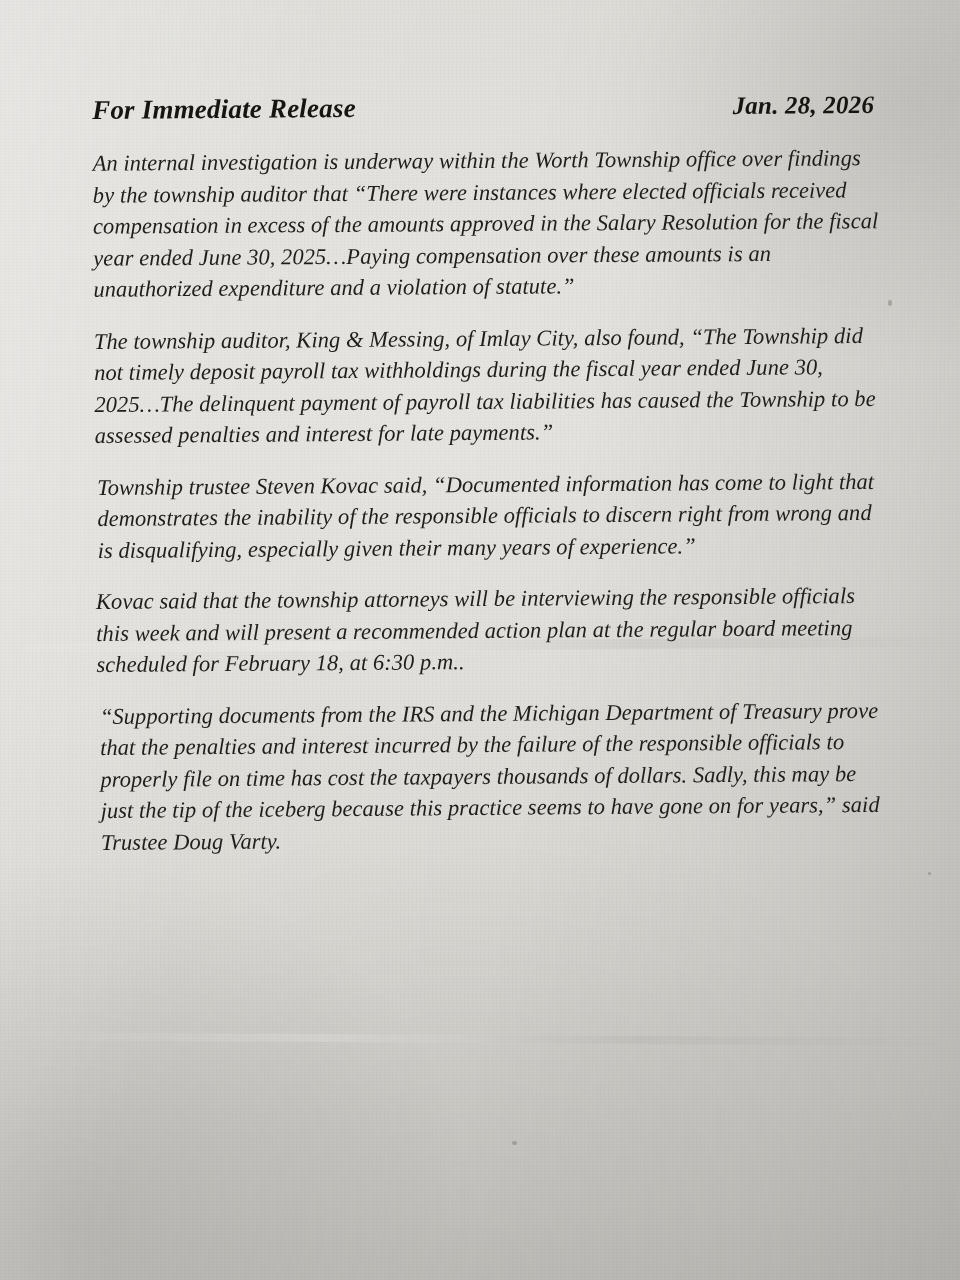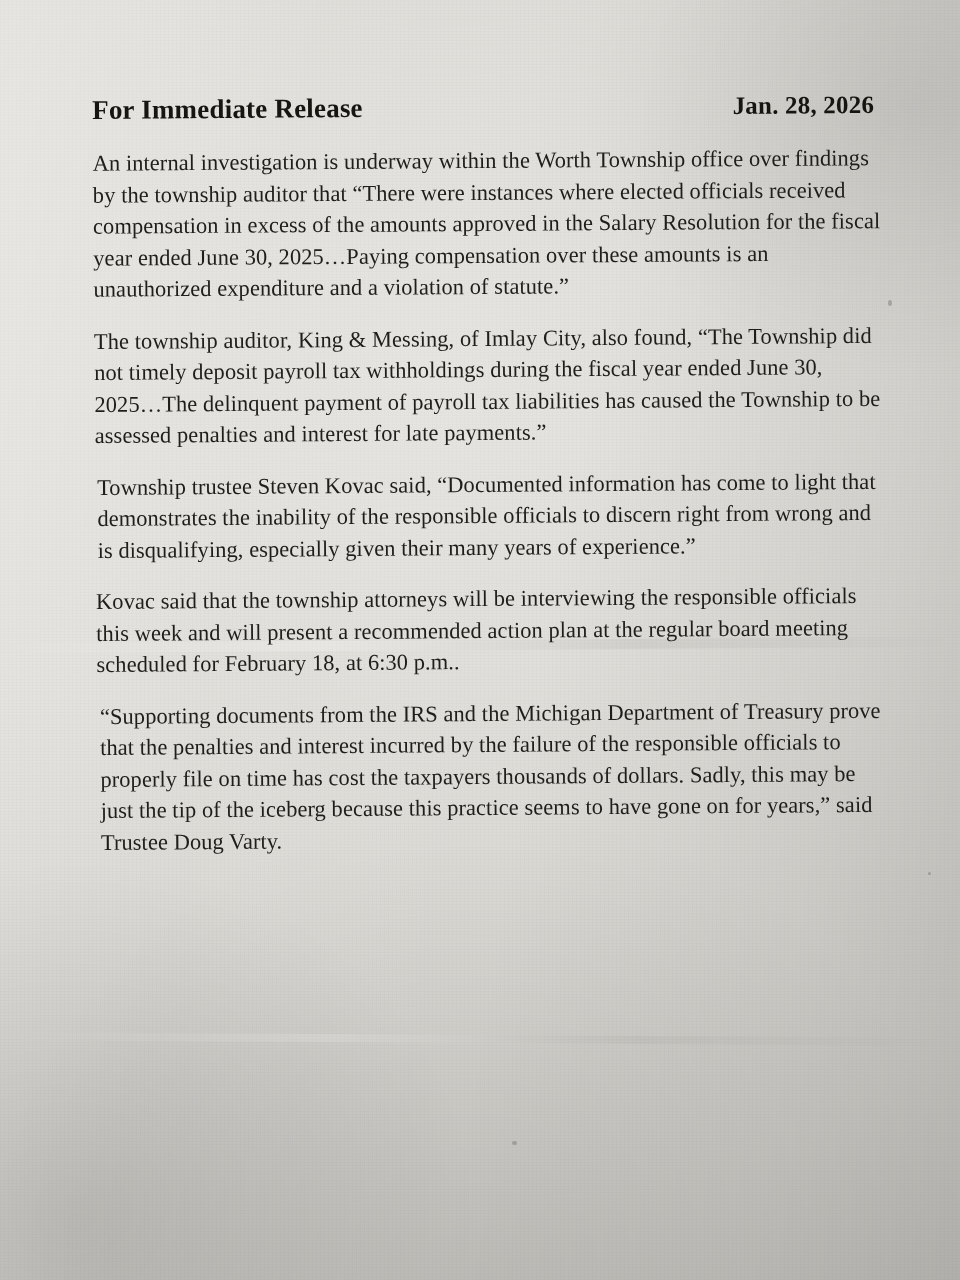--- a/index.html
+++ b/index.html
@@ -15,20 +15,21 @@
   }
 
   
   #page-sheet {
     position: relative;
     width: 960px;
     height: 1280px;
     background:
       radial-gradient(ellipse 120% 80% at 45% 30%, #e6e4e0 0%, #dcdad5 45%, #cfcdc8 78%, #c3c1bc 100%);
     box-sizing: border-box;
+    font-style: italic;
   }
 
   
   .grain {
     position: absolute;
     inset: 0;
     pointer-events: none;
   }
   .grain.g1 {
     background:

